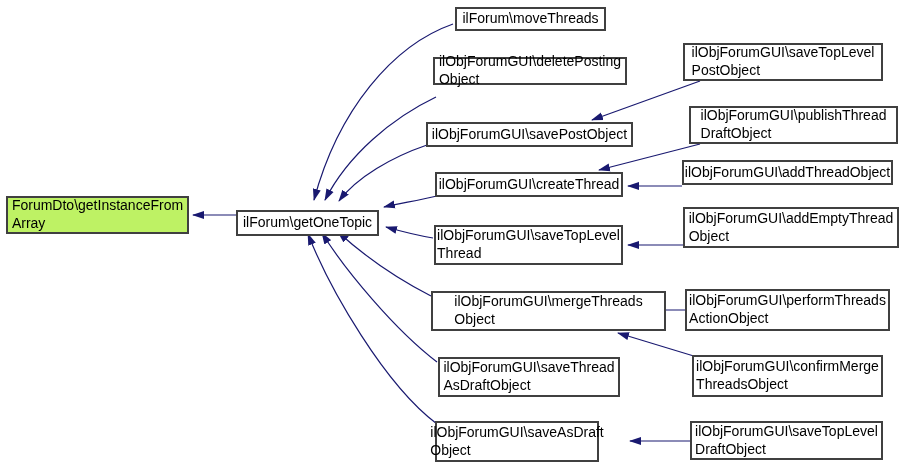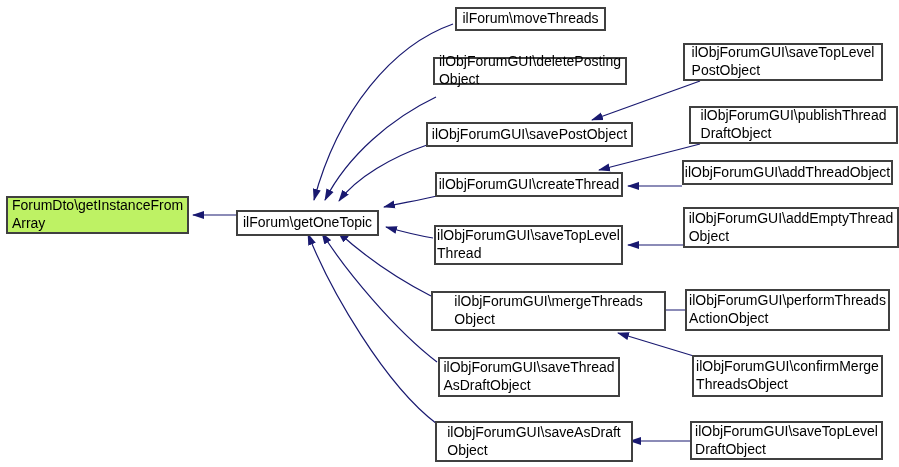--- a/index.html
+++ b/index.html
@@ -85,21 +85,21 @@
 
   <div class="node" style="left:434px; top:225px; width:189px; height:40px;">ilObjForumGUI\saveTopLevel
 Thread</div>
 
   <div class="node" style="left:431px; top:291px; width:235px; height:40px;">ilObjForumGUI\mergeThreads
 Object</div>
 
   <div class="node" style="left:438px; top:357px; width:182px; height:40px;">ilObjForumGUI\saveThread
 AsDraftObject</div>
 
-  <div class="node" style="left:435px; top:421px; width:198px; height:41px;">ilObjForumGUI\saveAsDraft
+  <div class="node" style="left:435px; top:421px; width:164px; height:41px;">ilObjForumGUI\saveAsDraft
 Object</div>
 
   <div class="node" style="left:683px; top:43px; width:200px; height:38px;">ilObjForumGUI\saveTopLevel
 PostObject</div>
 
   <div class="node" style="left:689px; top:106px; width:209px; height:38px;">ilObjForumGUI\publishThread
 DraftObject</div>
 
   <div class="node" style="left:682px; top:160px; width:211px; height:25px;">ilObjForumGUI\addThreadObject</div>
 

